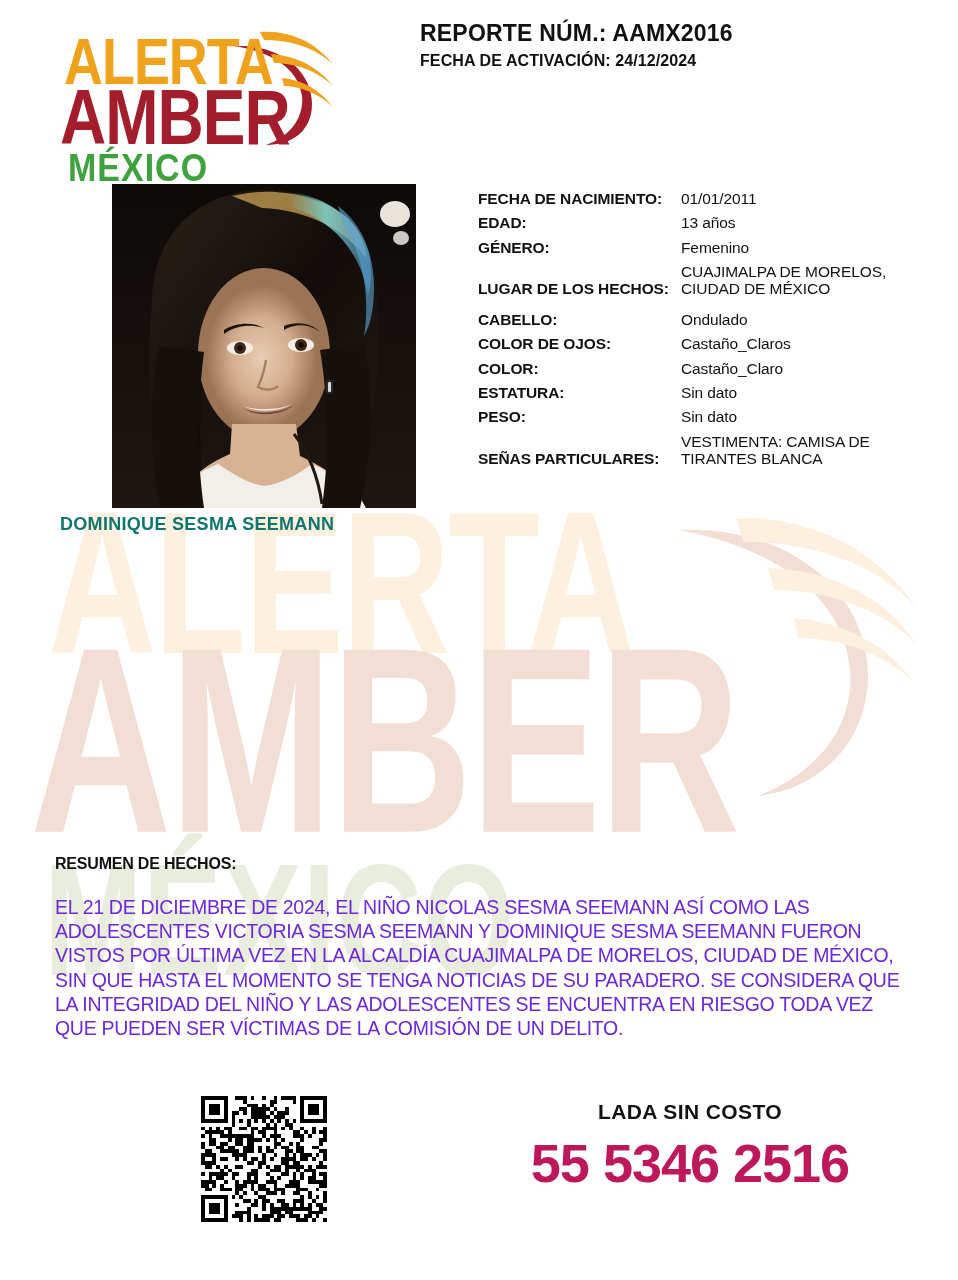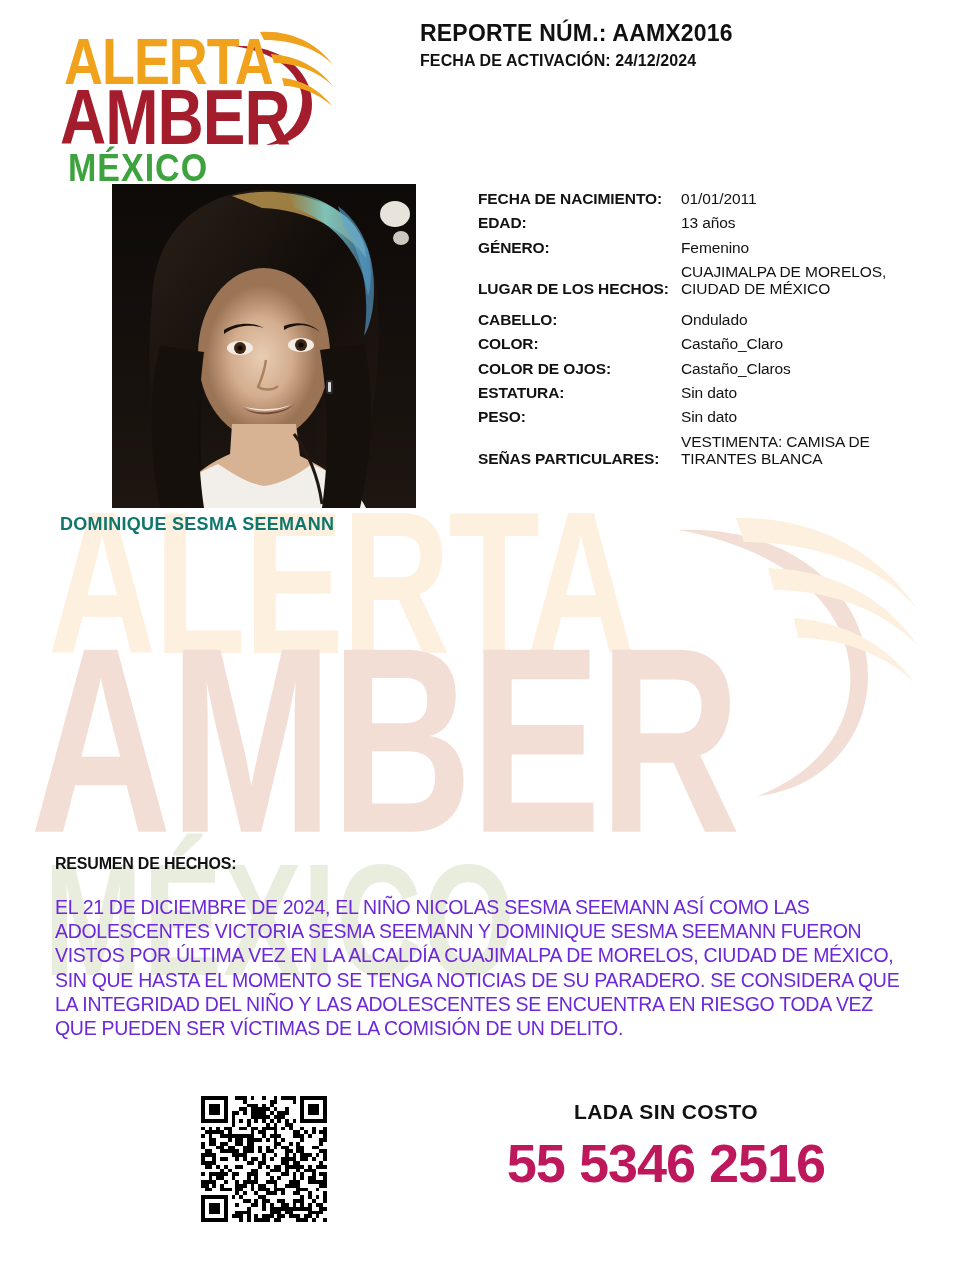--- a/index.html
+++ b/index.html
@@ -72,21 +72,21 @@
   
   #resumen{position:absolute;left:55px;top:855px;width:850px;z-index:3;}
   #resumen-title{font-size:16px;font-weight:bold;letter-spacing:-.2px;}
   #resumen-body{
     margin-top:22px;font-size:19.5px;line-height:1.24;letter-spacing:-.3px;
     font-weight:normal;color:#6d28d9;
   }
 
   
   #qr{position:absolute;left:201px;top:1096px;width:126px;height:126px;z-index:3;background:#fff;}
-  #phone-block{position:absolute;left:456px;top:1100px;width:420px;text-align:center;z-index:3;}
+  #phone-block{position:absolute;left:480px;top:1100px;width:420px;text-align:center;z-index:3;}
   #lada{font-size:21px;font-weight:bold;letter-spacing:.4px;color:#111;}
   #phone{font-size:54px;font-weight:bold;color:#be185d;margin-top:8px;letter-spacing:-1px;}
 </style>
 </head>
 <body>
 
 <div id="page">
 
   <div id="watermark">
     <div class="wm-line" id="wm-alerta">ALERTA</div>
@@ -198,26 +198,26 @@
     </div>
     <div class="frow gap">
       <div class="flabel">LUGAR DE LOS HECHOS:</div>
       <div class="fvalue">CUAJIMALPA DE MORELOS, CIUDAD DE MÉXICO</div>
     </div>
     <div class="frow">
       <div class="flabel">CABELLO:</div>
       <div class="fvalue">Ondulado</div>
     </div>
     <div class="frow">
+      <div class="flabel">COLOR DE OJOS:</div>
+      <div class="fvalue">Castaño_Claros</div>
+    </div>
+    <div class="frow">
       <div class="flabel">COLOR:</div>
       <div class="fvalue">Castaño_Claro</div>
-    </div>
-    <div class="frow">
-      <div class="flabel">COLOR DE OJOS:</div>
-      <div class="fvalue">Castaño_Claros</div>
     </div>
     <div class="frow">
       <div class="flabel">ESTATURA:</div>
       <div class="fvalue">Sin dato</div>
     </div>
     <div class="frow">
       <div class="flabel">PESO:</div>
       <div class="fvalue">Sin dato</div>
     </div>
     <div class="frow">

